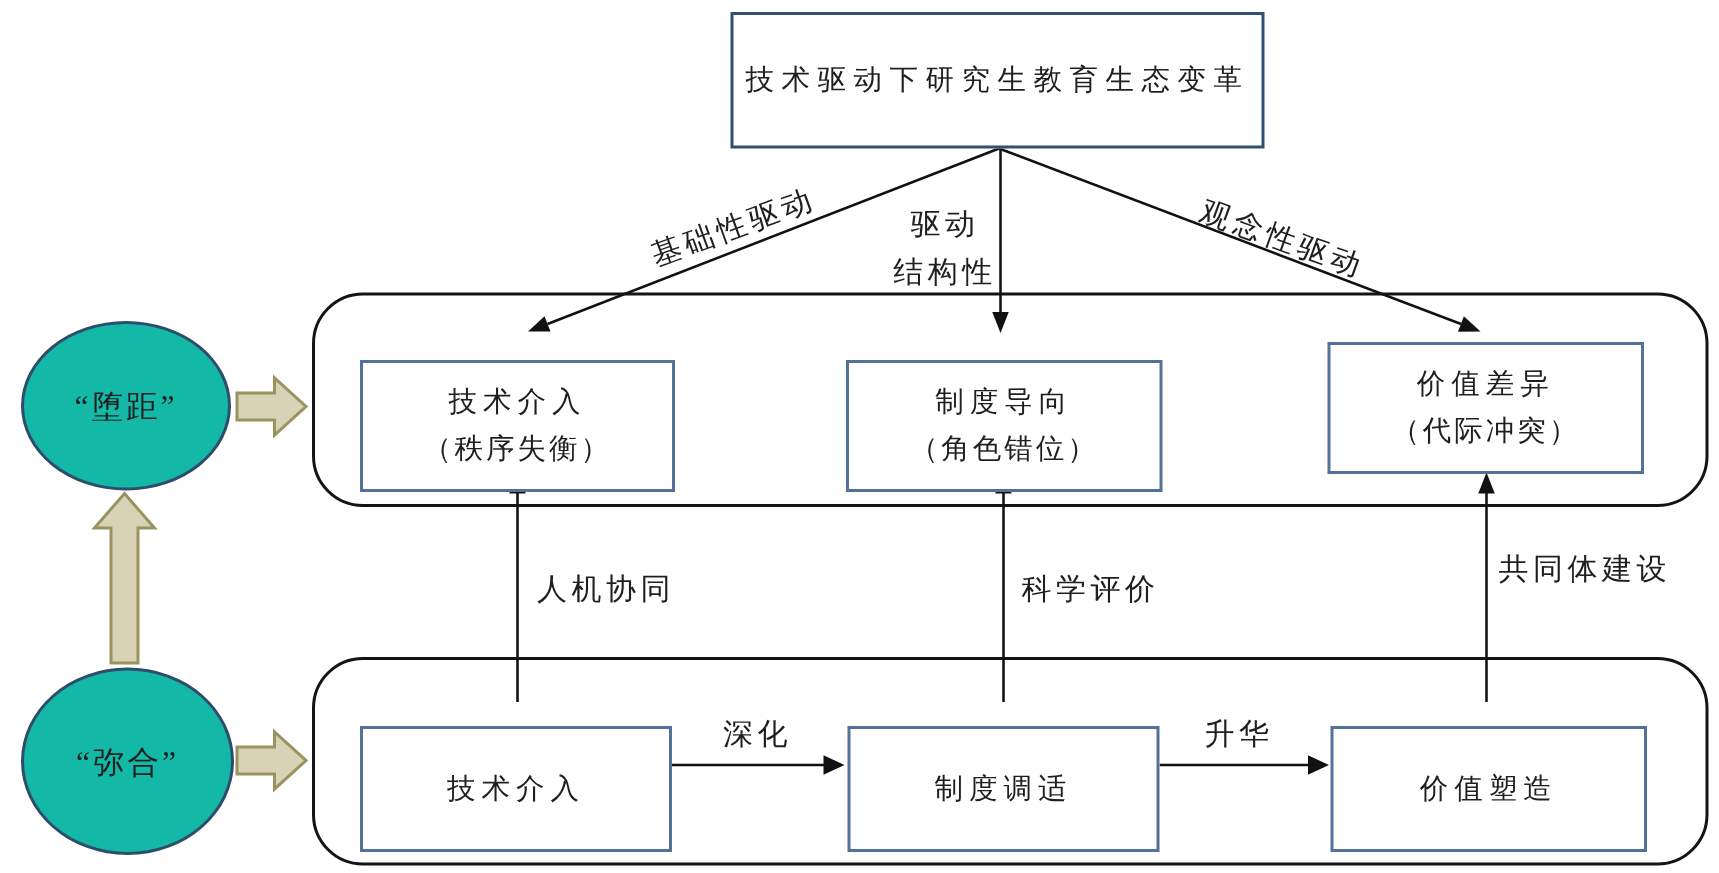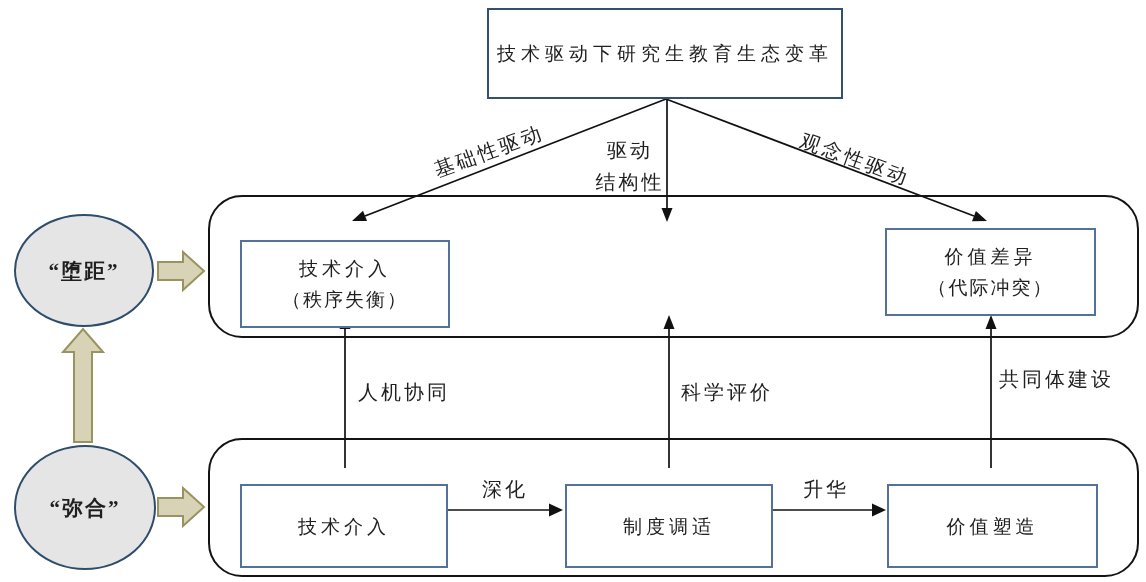--- a/index.html
+++ b/index.html
@@ -17,23 +17,23 @@
     display:flex;flex-direction:column;align-items:center;justify-content:center;
     text-align:center;font-size:19px;letter-spacing:4px;line-height:31px;margin-top:16px;
   }
   .node-box .sub{letter-spacing:2px;}
   .title-box{
     border:2px solid #33516e;background:#ffffff;
     display:flex;align-items:center;justify-content:center;
     text-align:center;font-size:19px;letter-spacing:5px;line-height:30px;
   }
   .ellipse{
-    border:2px solid #2e4d6b;border-radius:50%;background:#e5e5e5;
+    border:2px solid #2e4d6b;border-radius:50%;background:#14b8a6;
     display:flex;align-items:center;justify-content:center;
-    font-size:21px;letter-spacing:2px;font-weight:bold;
+    font-size:21px;letter-spacing:2px;
   }
   .lbl{font-size:20px;letter-spacing:3px;white-space:nowrap;}
   .lbl-rot{transform-origin:center center;text-align:center;}
   .lbl-mid{text-align:center;line-height:32px;}
 </style>
 </head>
 <body>
 
 <div class="stage">
 
@@ -74,20 +74,24 @@
     <div>结构性</div>
   </div>
   <div class="abs lbl lbl-rot" style="left:775px;top:146px;width:160px;transform:rotate(20deg);">观念性驱动</div>
 
   <div class="abs container-round" style="left:208px;top:195px;width:931px;height:143px;"></div>
 
   <div class="abs node-box" style="left:240px;top:224px;width:210px;height:88px;">
     <div>技术介入</div>
     <div class="sub">（秩序失衡）</div>
   </div>
+  <div class="abs node-box" style="left:564px;top:224px;width:211px;height:88px;">
+    <div>制度导向</div>
+    <div class="sub">（角色错位）</div>
+  </div>
   <div class="abs node-box" style="left:885px;top:212px;width:211px;height:88px;">
     <div>价值差异</div>
     <div class="sub">（代际冲突）</div>
   </div>
 
   <div class="abs lbl" style="left:358px;top:379px;">人机协同</div>
   <div class="abs lbl" style="left:681px;top:379px;font-family:Liberation Mono, monospace;">科学评价</div>
   <div class="abs lbl" style="left:999px;top:366px;">共同体建设</div>
 
   <div class="abs container-round" style="left:208px;top:438px;width:931px;height:139px;"></div>

